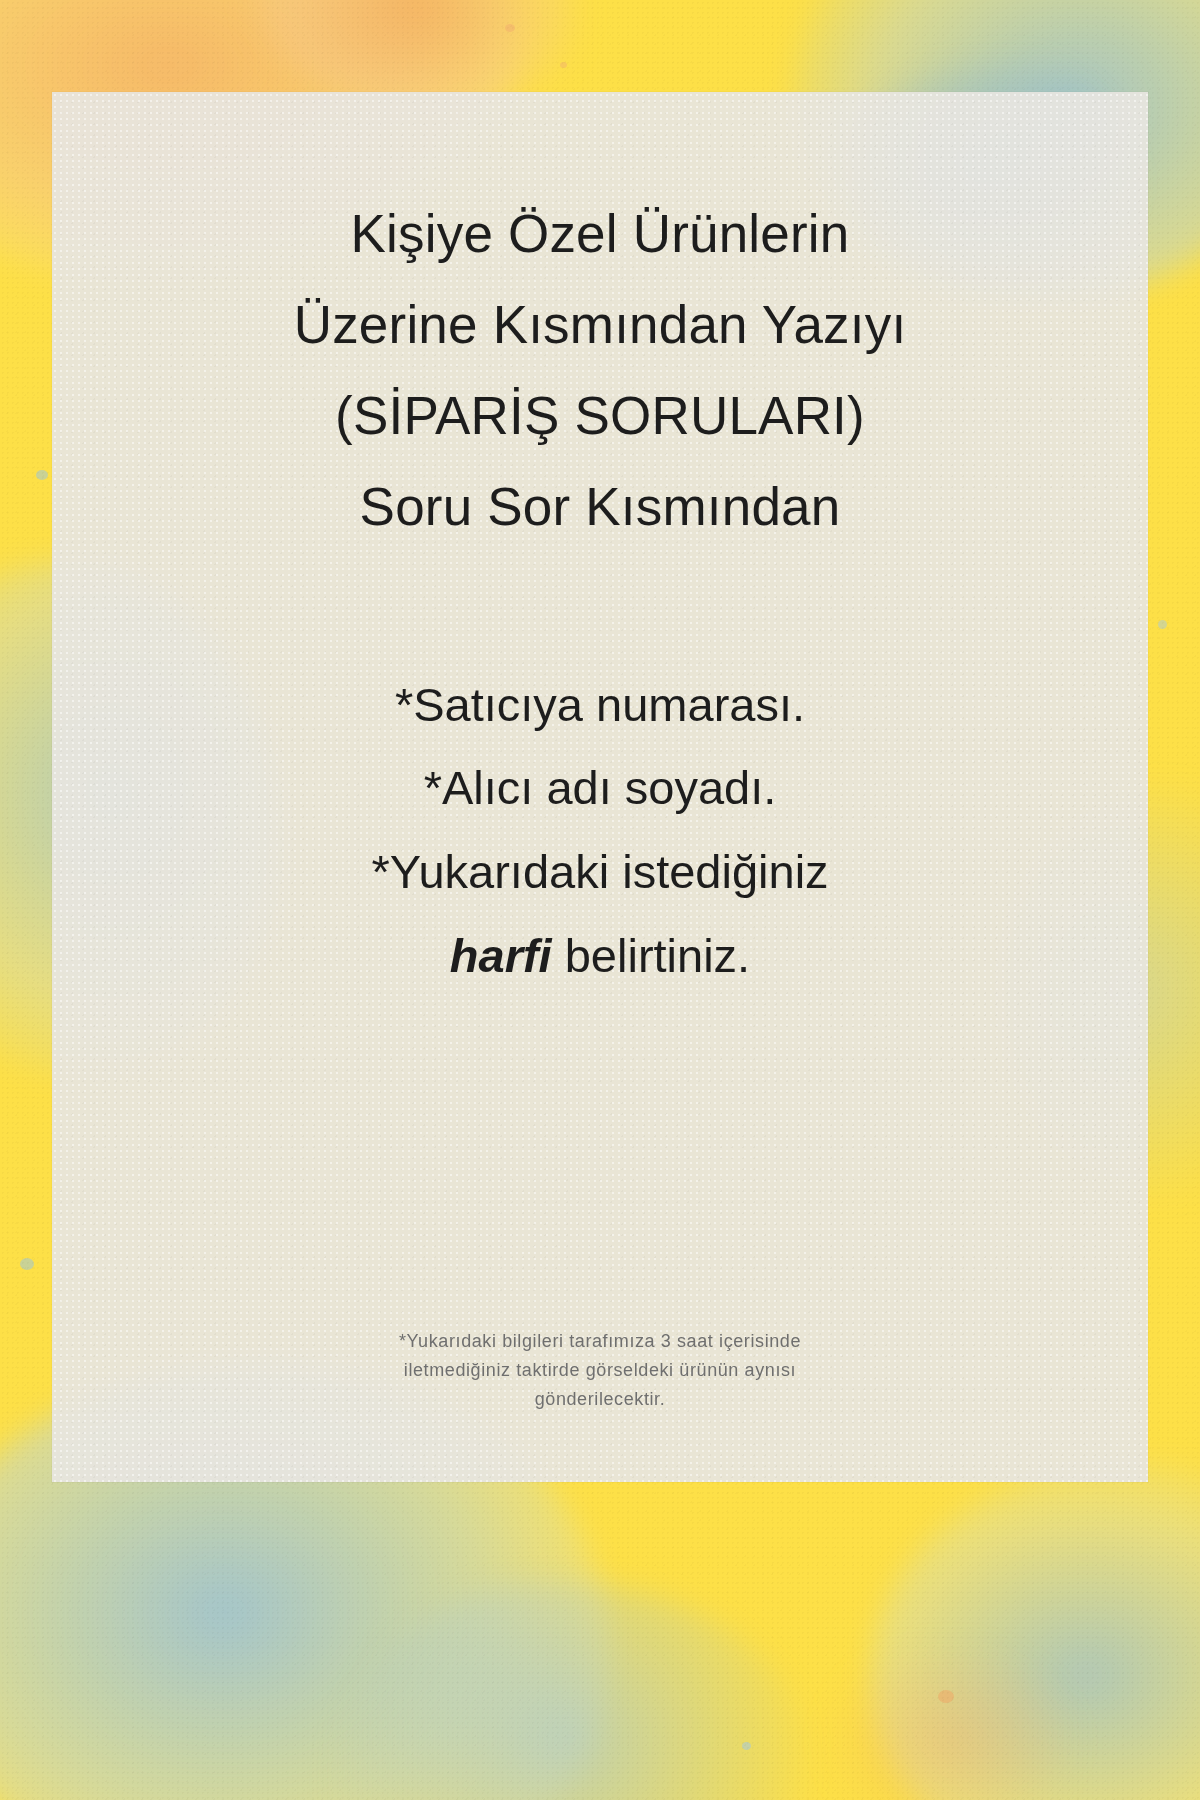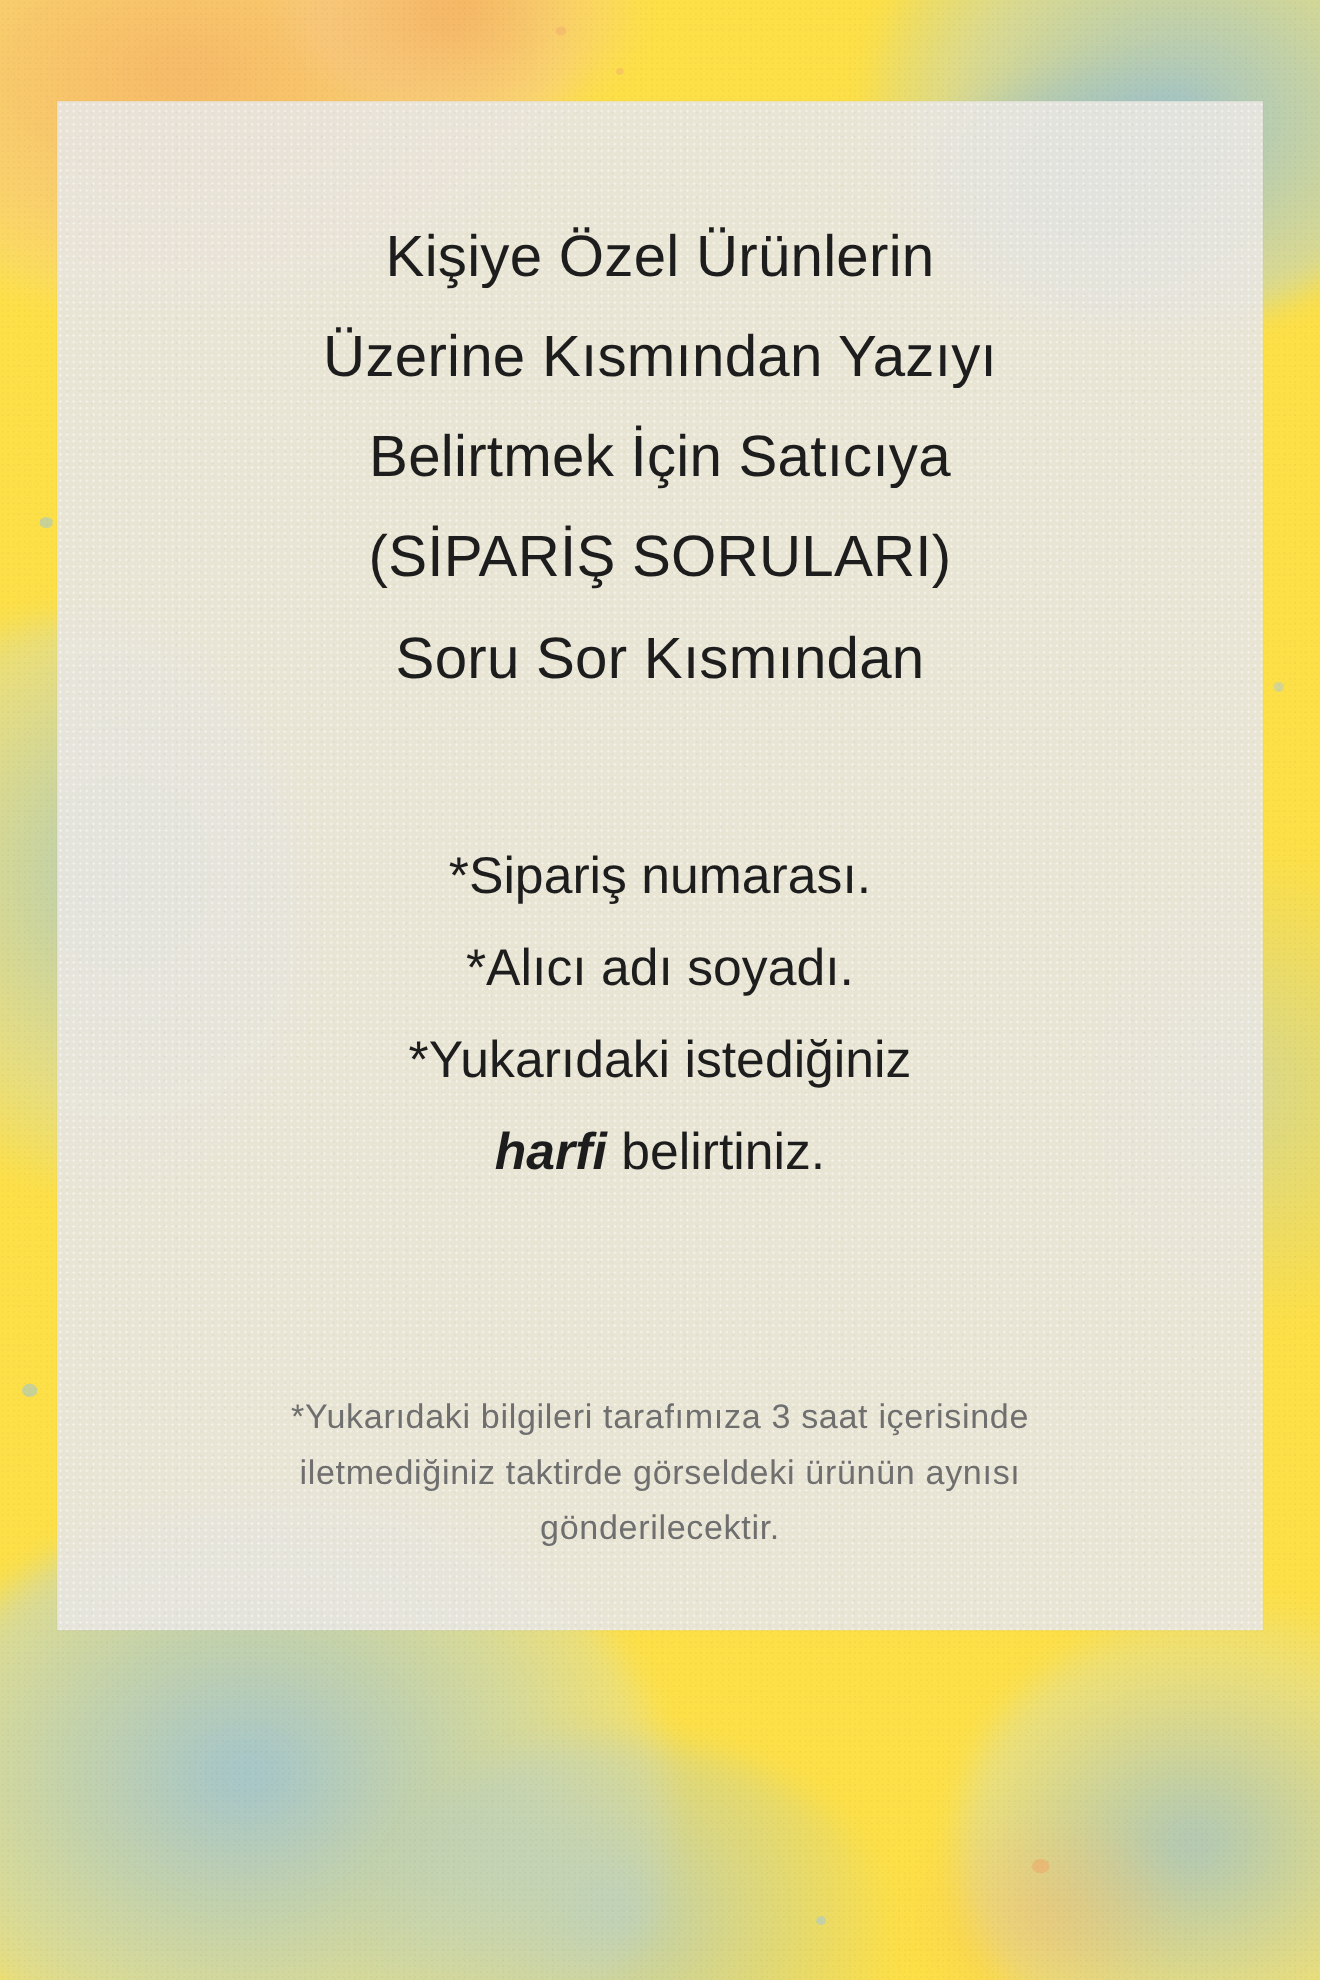--- a/index.html
+++ b/index.html
@@ -165,21 +165,21 @@
   .details .line { display: block; white-space: nowrap; }
   .details b { font-weight: 700; font-style: italic; }
 
   .footnote {
     position: absolute;
     left: 60px;
     right: 60px;
     bottom: 68px;
     text-align: center;
     color: #6f6f6f;
-    font-size: 31px;
+    font-size: 18px;
     line-height: 1.62;
     letter-spacing: 0.6px;
     font-weight: 400;
   }
   .footnote .line { display: block; }
 </style>
 </head>
 <body>
 
 <div class="poster">
@@ -205,27 +205,26 @@
 
   <div class="grain"></div>
 
   <div class="card">
     <div class="card-grain"></div>
     <div class="card-inner">
 
       <h1 class="headline">
         <span class="line">Kişiye Özel Ürünlerin</span>
         <span class="line">Üzerine Kısmından Yazıyı</span>
-        <span class="line">Belirtmek İçin Satıcıya</span>
         <span class="line">(SİPARİŞ SORULARI)</span>
         <span class="line">Soru Sor Kısmından</span>
       </h1>
 
       <div class="details">
-        <span class="line">*Sipariş numarası.</span>
+        <span class="line">*Satıcıya numarası.</span>
         <span class="line">*Alıcı adı soyadı.</span>
         <span class="line">*Yukarıdaki istediğiniz</span>
         <span class="line"><b>harfi</b><span> belirtiniz.</span></span>
       </div>
 
       <div class="footnote">
         <span class="line">*Yukarıdaki bilgileri tarafımıza 3 saat içerisinde</span>
         <span class="line">iletmediğiniz taktirde görseldeki ürünün aynısı</span>
         <span class="line">gönderilecektir.</span>
       </div>

